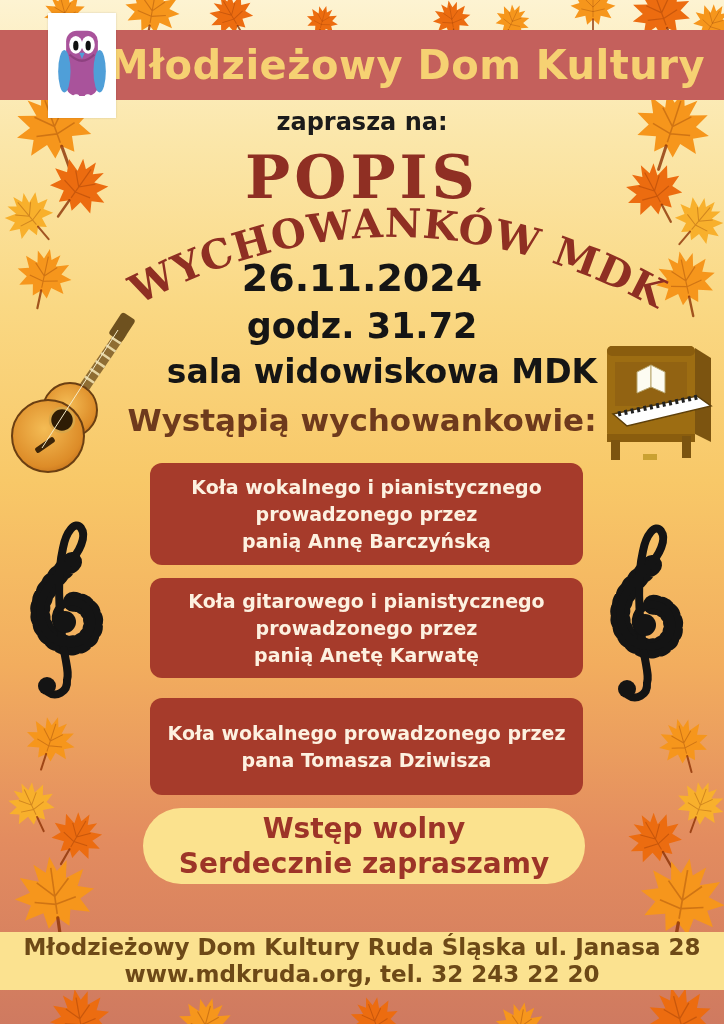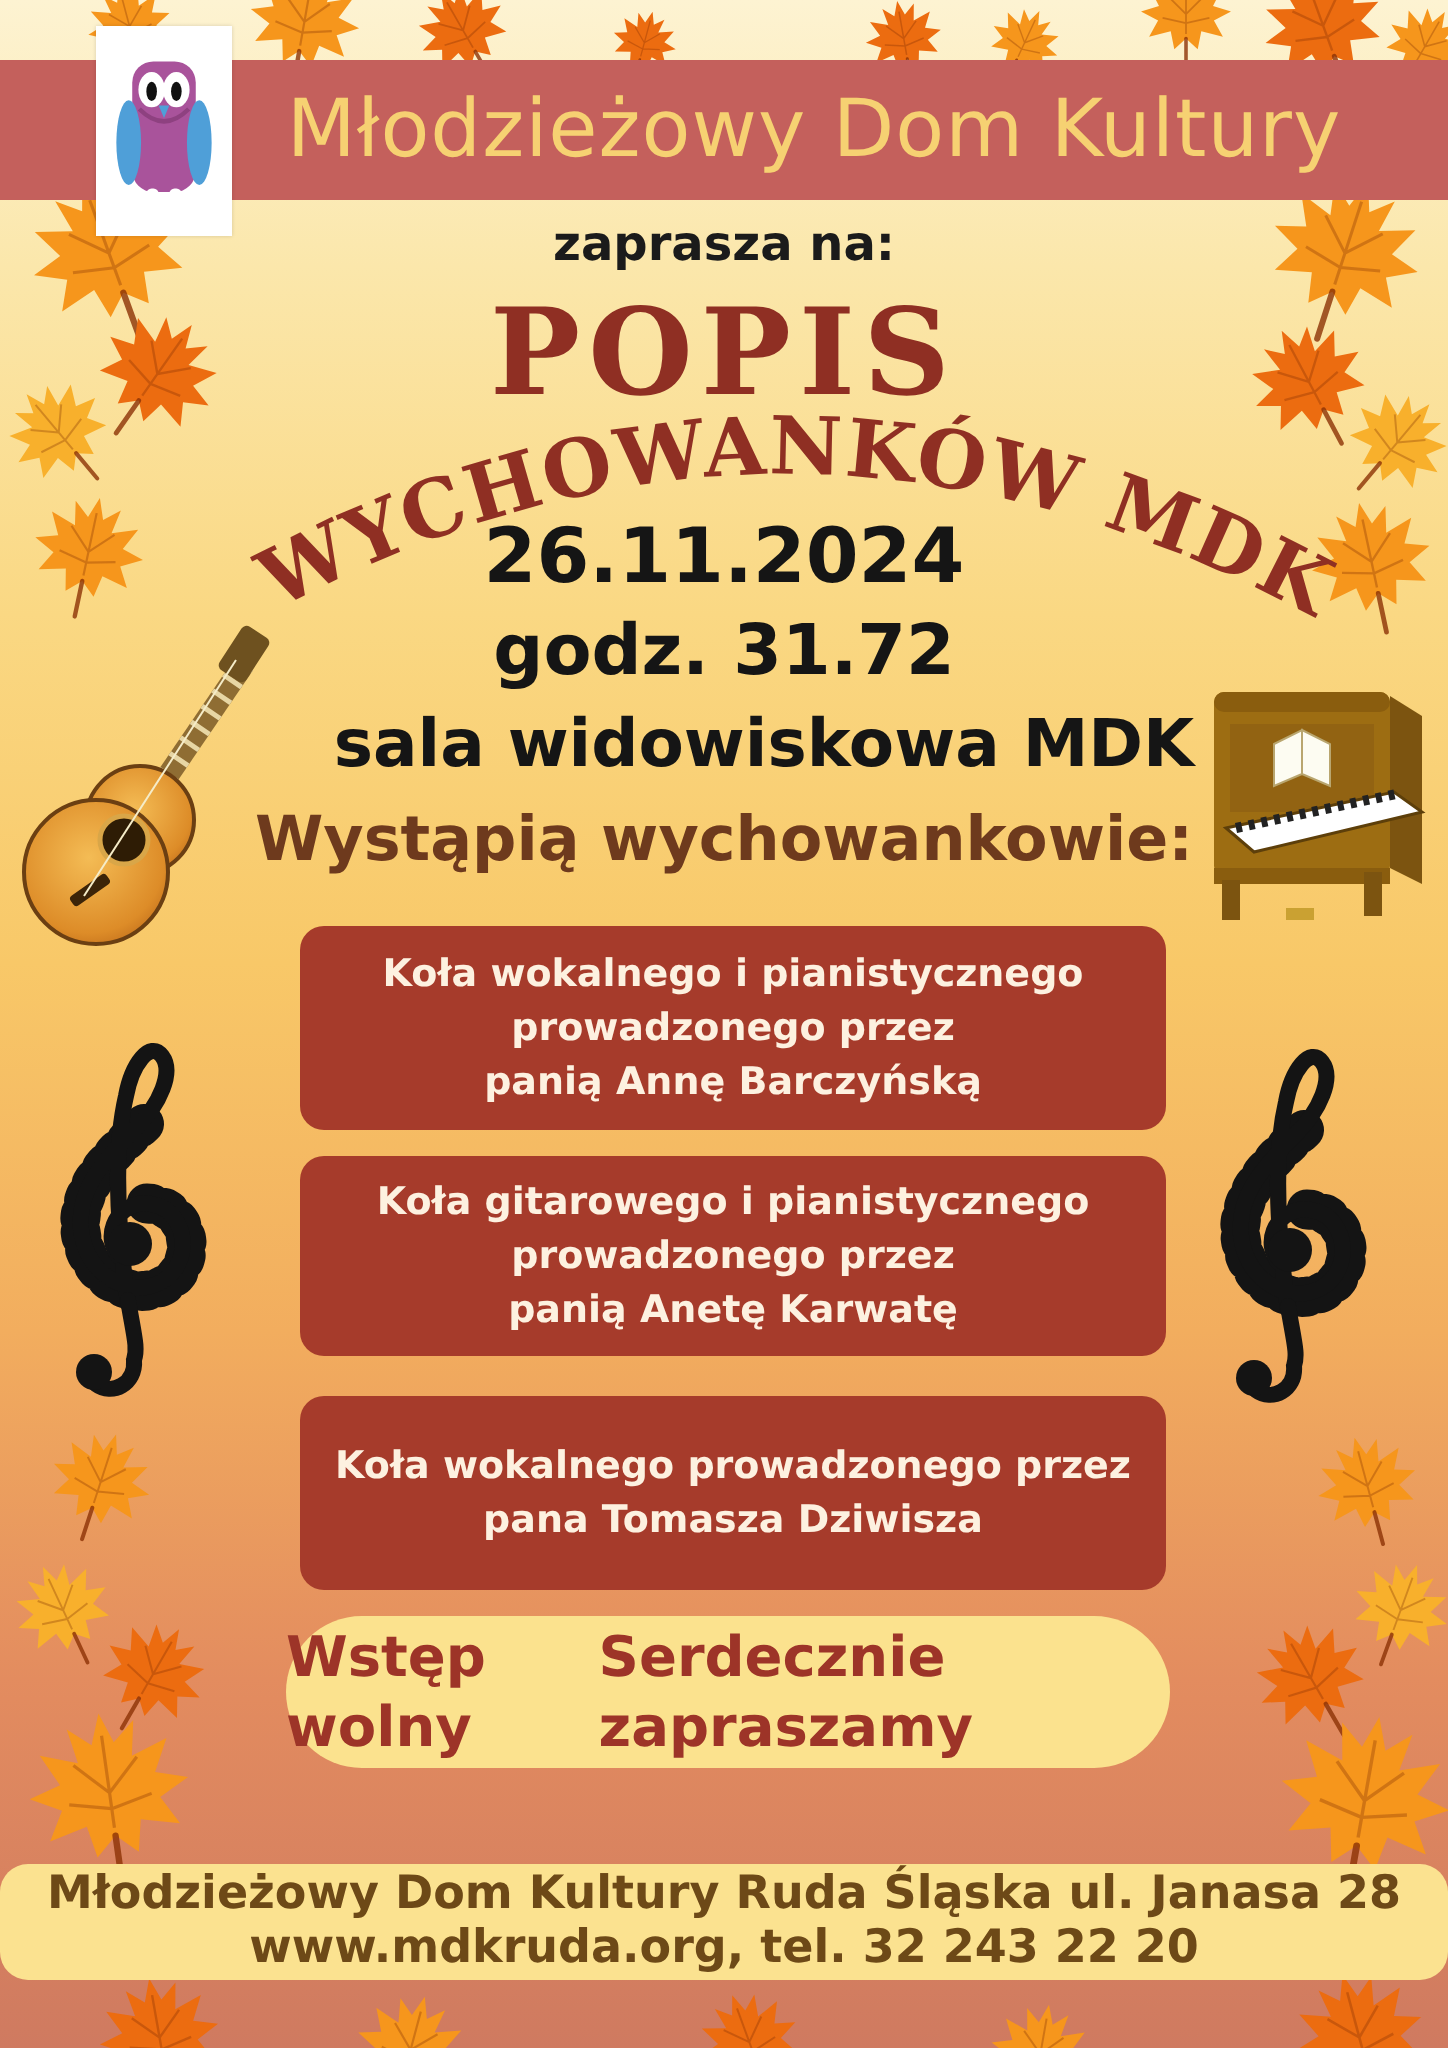--- a/index.html
+++ b/index.html
@@ -5,21 +5,21 @@
   html,body{margin:0;padding:0;background:#888;}
   .poster{
     position:relative;width:724px;height:1024px;overflow:hidden;
     font-family:"DejaVu Sans","Liberation Sans",sans-serif;
     background:linear-gradient(180deg,#fdf3d2 0%,#fbe7ab 13%,#fad883 30%,#f8c868 47%,#f2ad5e 65%,#e38c5f 82%,#cf7a60 100%);
   }
   .abs{position:absolute;}
   
   .header-bar{left:0;top:30px;width:724px;height:70px;background:#c4605c;z-index:3;
     display:flex;align-items:center;justify-content:center;}
-  .header-title{color:#f6d172;font-size:40px;font-weight:normal;padding-left:90px;letter-spacing:.5px;}
+  .header-title{color:#f6d172;font-size:40px;font-weight:bold;padding-left:90px;letter-spacing:.5px;}
   .logo-card{left:48px;top:13px;width:68px;height:105px;background:#ffffff;z-index:4;
     display:flex;align-items:center;justify-content:center;box-shadow:0 0 2px rgba(0,0,0,.15);}
   
   .center{left:0;width:724px;text-align:center;}
   .intro{top:108px;font-size:24px;font-weight:bold;color:#1b1b1b;z-index:2;}
   .title-main{top:142px;font-family:"DejaVu Serif","Liberation Serif",serif;
     font-size:60px;font-weight:bold;color:#8f2f23;letter-spacing:4px;z-index:2;}
   .arc-svg{left:0;top:192px;width:724px;height:132px;z-index:2;overflow:visible;}
   .arc-svg text{font-family:"DejaVu Serif","Liberation Serif",serif;font-weight:bold;
     font-size:40px;fill:#8f2f23;letter-spacing:1px;}
@@ -29,26 +29,26 @@
   .lead-line{top:402px;font-size:31px;font-weight:bold;color:#6e3a1d;z-index:2;}
   
   .group-box{left:150px;width:433px;background:#a63b2b;border-radius:12px;color:#fdf1e0;
     display:flex;flex-direction:column;align-items:center;justify-content:center;
     font-size:19px;font-weight:bold;line-height:27px;text-align:center;z-index:2;}
   .gb1{top:463px;height:102px;}
   .gb2{top:578px;height:100px;}
   .gb3{top:698px;height:97px;}
   
   .cta-pill{left:143px;top:808px;width:442px;height:76px;background:#fbe28e;border-radius:40px;
-    display:flex;flex-direction:row;align-items:center;justify-content:center;
+    display:flex;flex-direction:column;align-items:center;justify-content:center;
     color:#9d3428;font-size:28px;font-weight:bold;line-height:35px;z-index:2;}
   
   .footer-bar{left:0;top:932px;width:724px;height:58px;background:#fbe290;z-index:3;
     display:flex;flex-direction:column;align-items:center;justify-content:center;
-    color:#6d4917;font-size:23px;font-weight:bold;line-height:27px;text-align:center;border-radius:14px;}
+    color:#6d4917;font-size:23px;font-weight:bold;line-height:27px;text-align:center;}
   .decor{left:0;top:0;width:724px;height:1024px;z-index:1;}
 </style>
 </head>
 <body>
 
 <div class="poster">
 
   <svg class="abs decor" viewBox="0 0 724 1024">
     <defs>
       <g id="leafShape">

